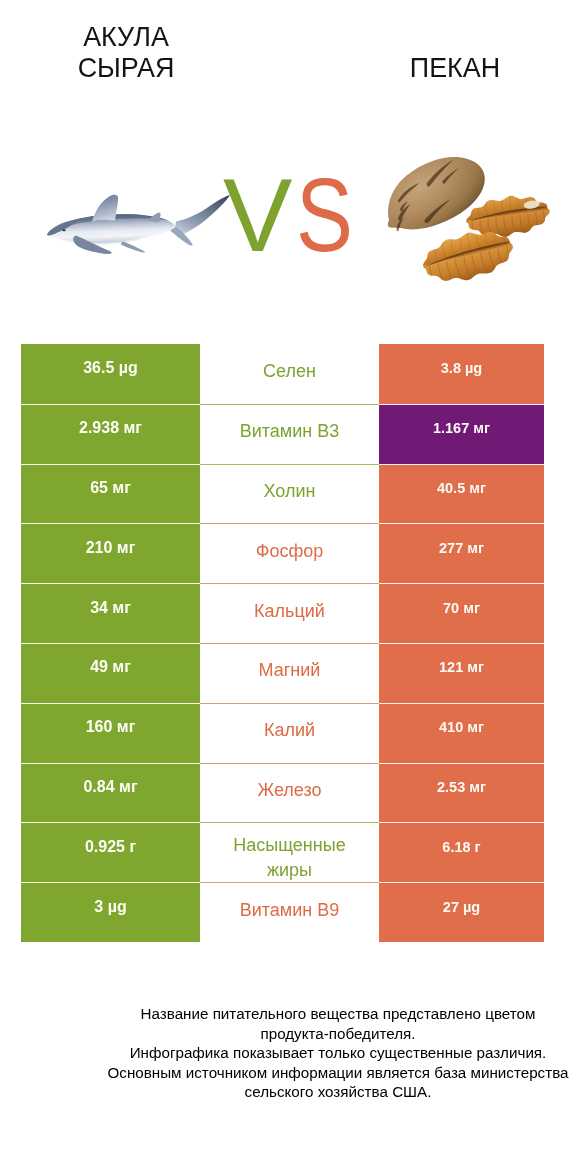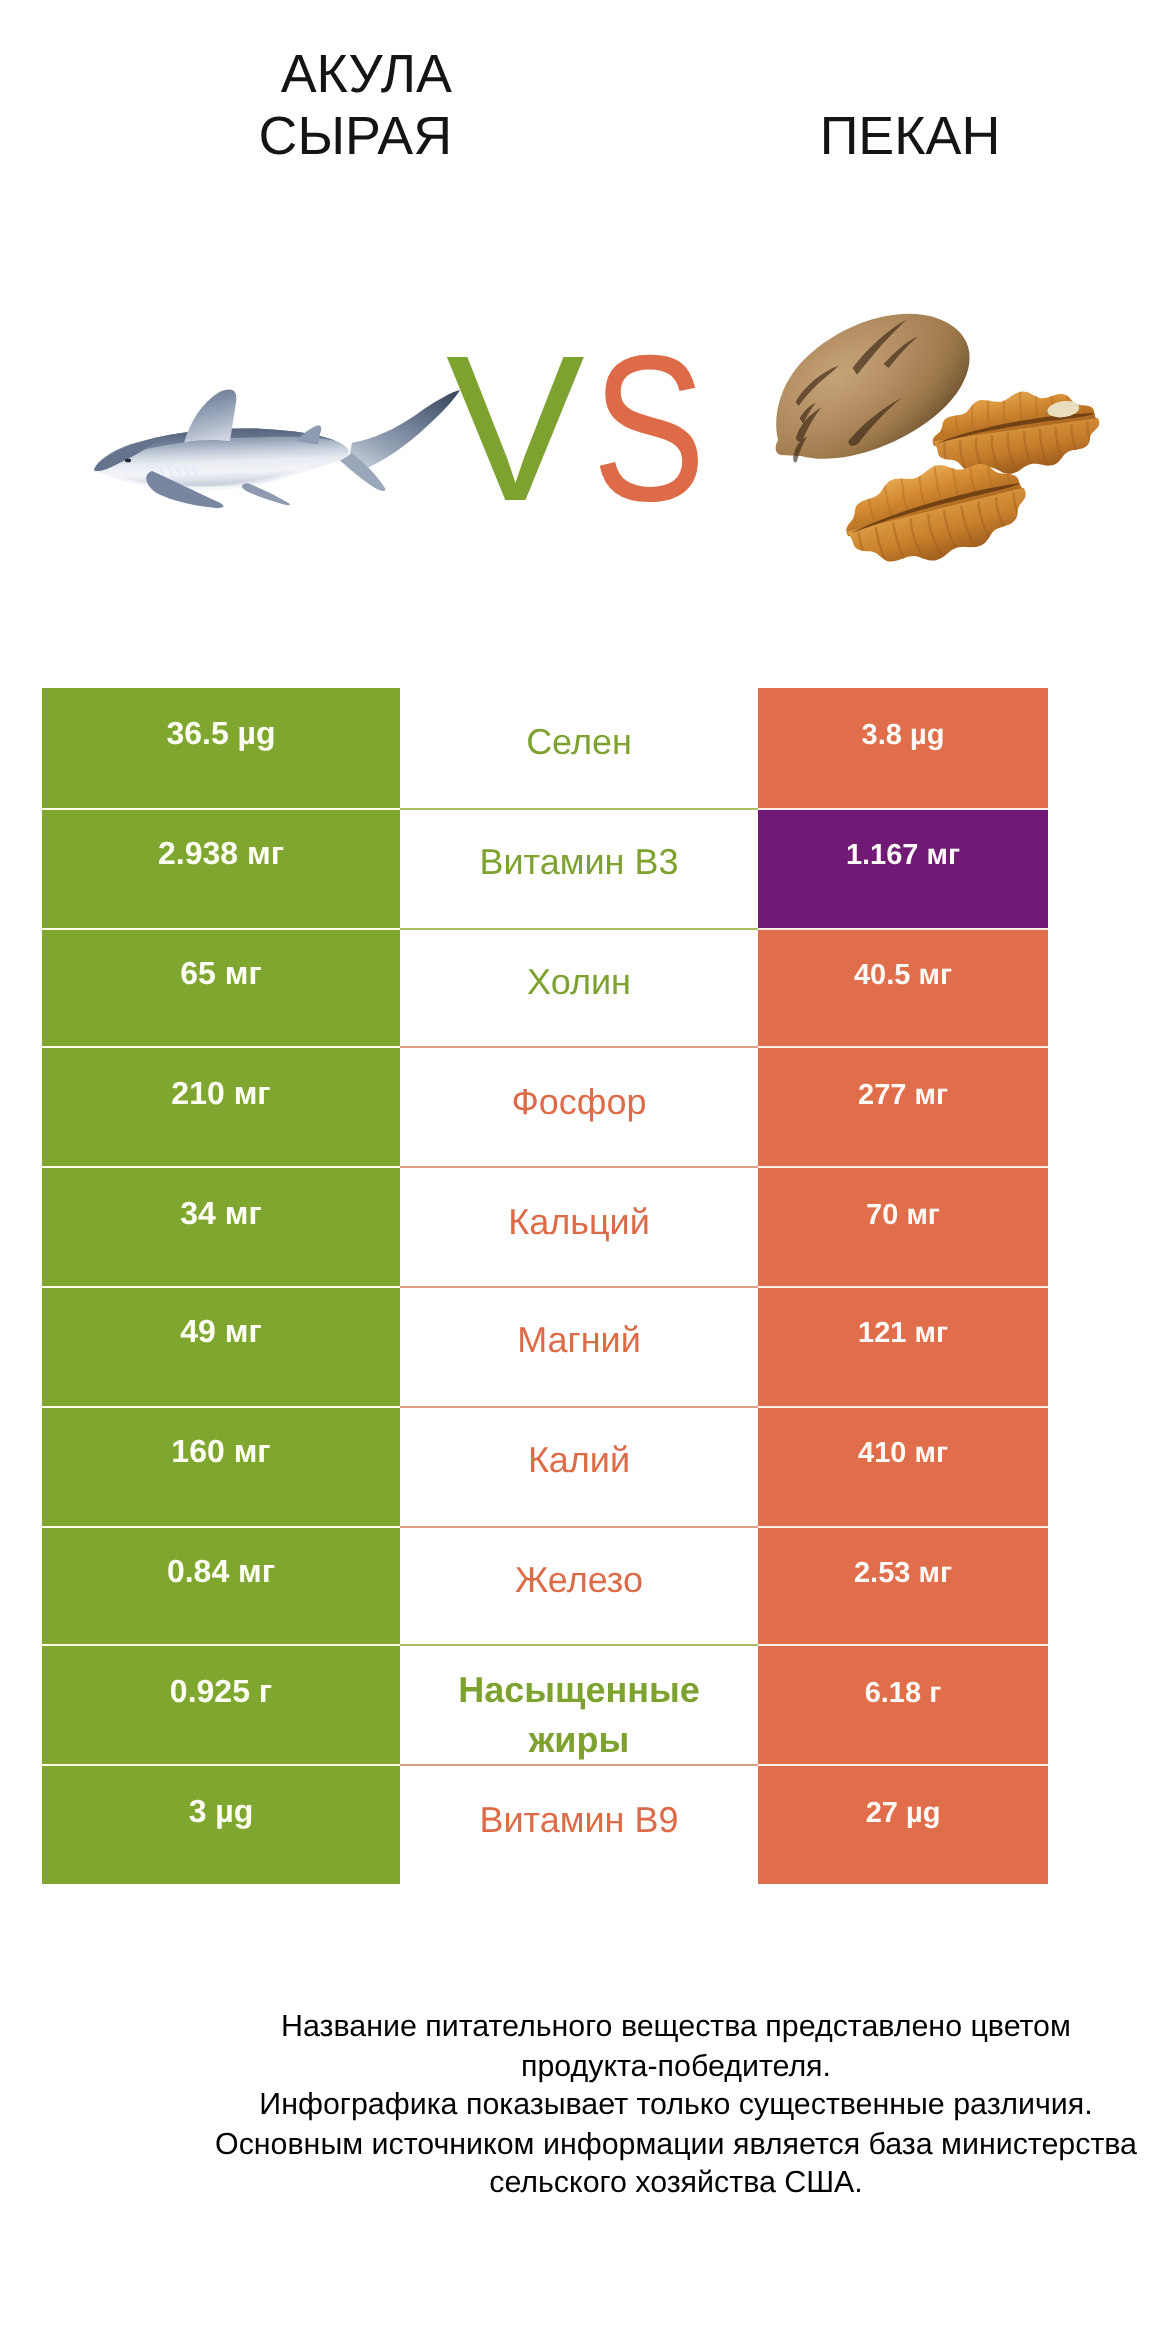--- a/index.html
+++ b/index.html
@@ -1,35 +1,35 @@
 <!DOCTYPE html>
 <html><head>
 <meta charset="utf-8">
 <style>
   html,body{margin:0;padding:0;background:#fff;}
   body{width:580px;height:1174px;font-family:"Liberation Sans",sans-serif;-webkit-font-smoothing:antialiased;overflow:hidden;}
   .page{position:relative;width:580px;height:1174px;background:#fff;}
 
   .title{position:absolute;font-size:26.9px;color:#141414;line-height:31px;font-weight:400;white-space:pre-line;text-align:center;}
-  #title-left{left:26px;top:22px;width:200px;text-align:right;}
+  #title-left{left:26px;top:22px;width:200px;}
   #title-right{left:355px;top:53px;width:200px;}
 
   .hero{position:absolute;left:0;top:0;width:580px;height:330px;}
 
   .vs{position:absolute;left:223px;top:163px;font-size:104px;line-height:1;font-weight:400;letter-spacing:-0.5px;}
   .vs span{display:inline-block;}
   .vs .v{color:#7ea22f;}
   .vs .s{color:#dd6b47;transform:scaleX(0.82);transform-origin:left center;margin-left:4px;}
 
   .table{position:absolute;left:21px;top:344px;width:537px;}
   .row{display:flex;height:59.8px;align-items:stretch;}
   .cell{display:flex;align-items:center;justify-content:center;box-sizing:border-box;text-align:center;}
   .cL{width:179px;color:#fdfff5;font-size:16px;font-weight:700;padding-bottom:12px;}
   .cM{width:179px;font-size:18px;font-weight:400;line-height:25px;padding:0 6px 5px;background:#fff;}
-  .cR{width:145px;color:#fffaf7;font-size:14.5px;font-weight:700;padding-bottom:12px;}
+  .cR{width:165px;color:#fffaf7;font-size:14.5px;font-weight:700;padding-bottom:12px;}
 
   .footer{position:absolute;left:0;top:1004px;width:580px;text-align:center;font-family:Liberation Sans, sans-serif;font-size:15.2px;color:#000000;line-height:19.5px;padding-left:48px;}
   .footer div{white-space:nowrap;}
 </style>
 </head>
 <body>
 
 <div class="page">
 
   <div class="title" id="title-left">АКУЛА
@@ -270,21 +270,21 @@
       </div>
       <div class="row">
         <div class="cell cL" style="background: rgb(127, 166, 46); border-top: 1.3px solid rgb(251, 253, 233);">0.84 мг</div>
         <div class="cell cM" style="color: rgb(221, 107, 71); border-top: 1.3px solid rgb(221, 158, 134);">
           <div>Железо</div>
         </div>
         <div class="cell cR" style="background: rgb(224, 110, 74); border-top: 1.3px solid rgb(253, 240, 234);">2.53 мг</div>
       </div>
       <div class="row">
         <div class="cell cL" style="background: rgb(127, 166, 46); border-top: 1.3px solid rgb(251, 253, 233);">0.925 г</div>
-        <div class="cell cM" style="padding-bottom: 0px; padding-top: 10px; color: rgb(126, 162, 47); border-top: 1.3px solid rgb(168, 191, 99); font-weight: bold;">
+        <div class="cell cM" style="padding-bottom: 0px; padding-top: 10px; color: rgb(126, 162, 47); border-top: 1.3px solid rgb(168, 191, 99);">
           <div>
             <div>Насыщенные</div>
             <div>жиры</div>
           </div>
         </div>
         <div class="cell cR" style="background: rgb(224, 110, 74); border-top: 1.3px solid rgb(253, 240, 234);">6.18 г</div>
       </div>
       <div class="row">
         <div class="cell cL" style="background: rgb(127, 166, 46); border-top: 1.3px solid rgb(251, 253, 233);">3 µg</div>
         <div class="cell cM" style="color: rgb(221, 107, 71); border-top: 1.3px solid rgb(221, 158, 134);">

